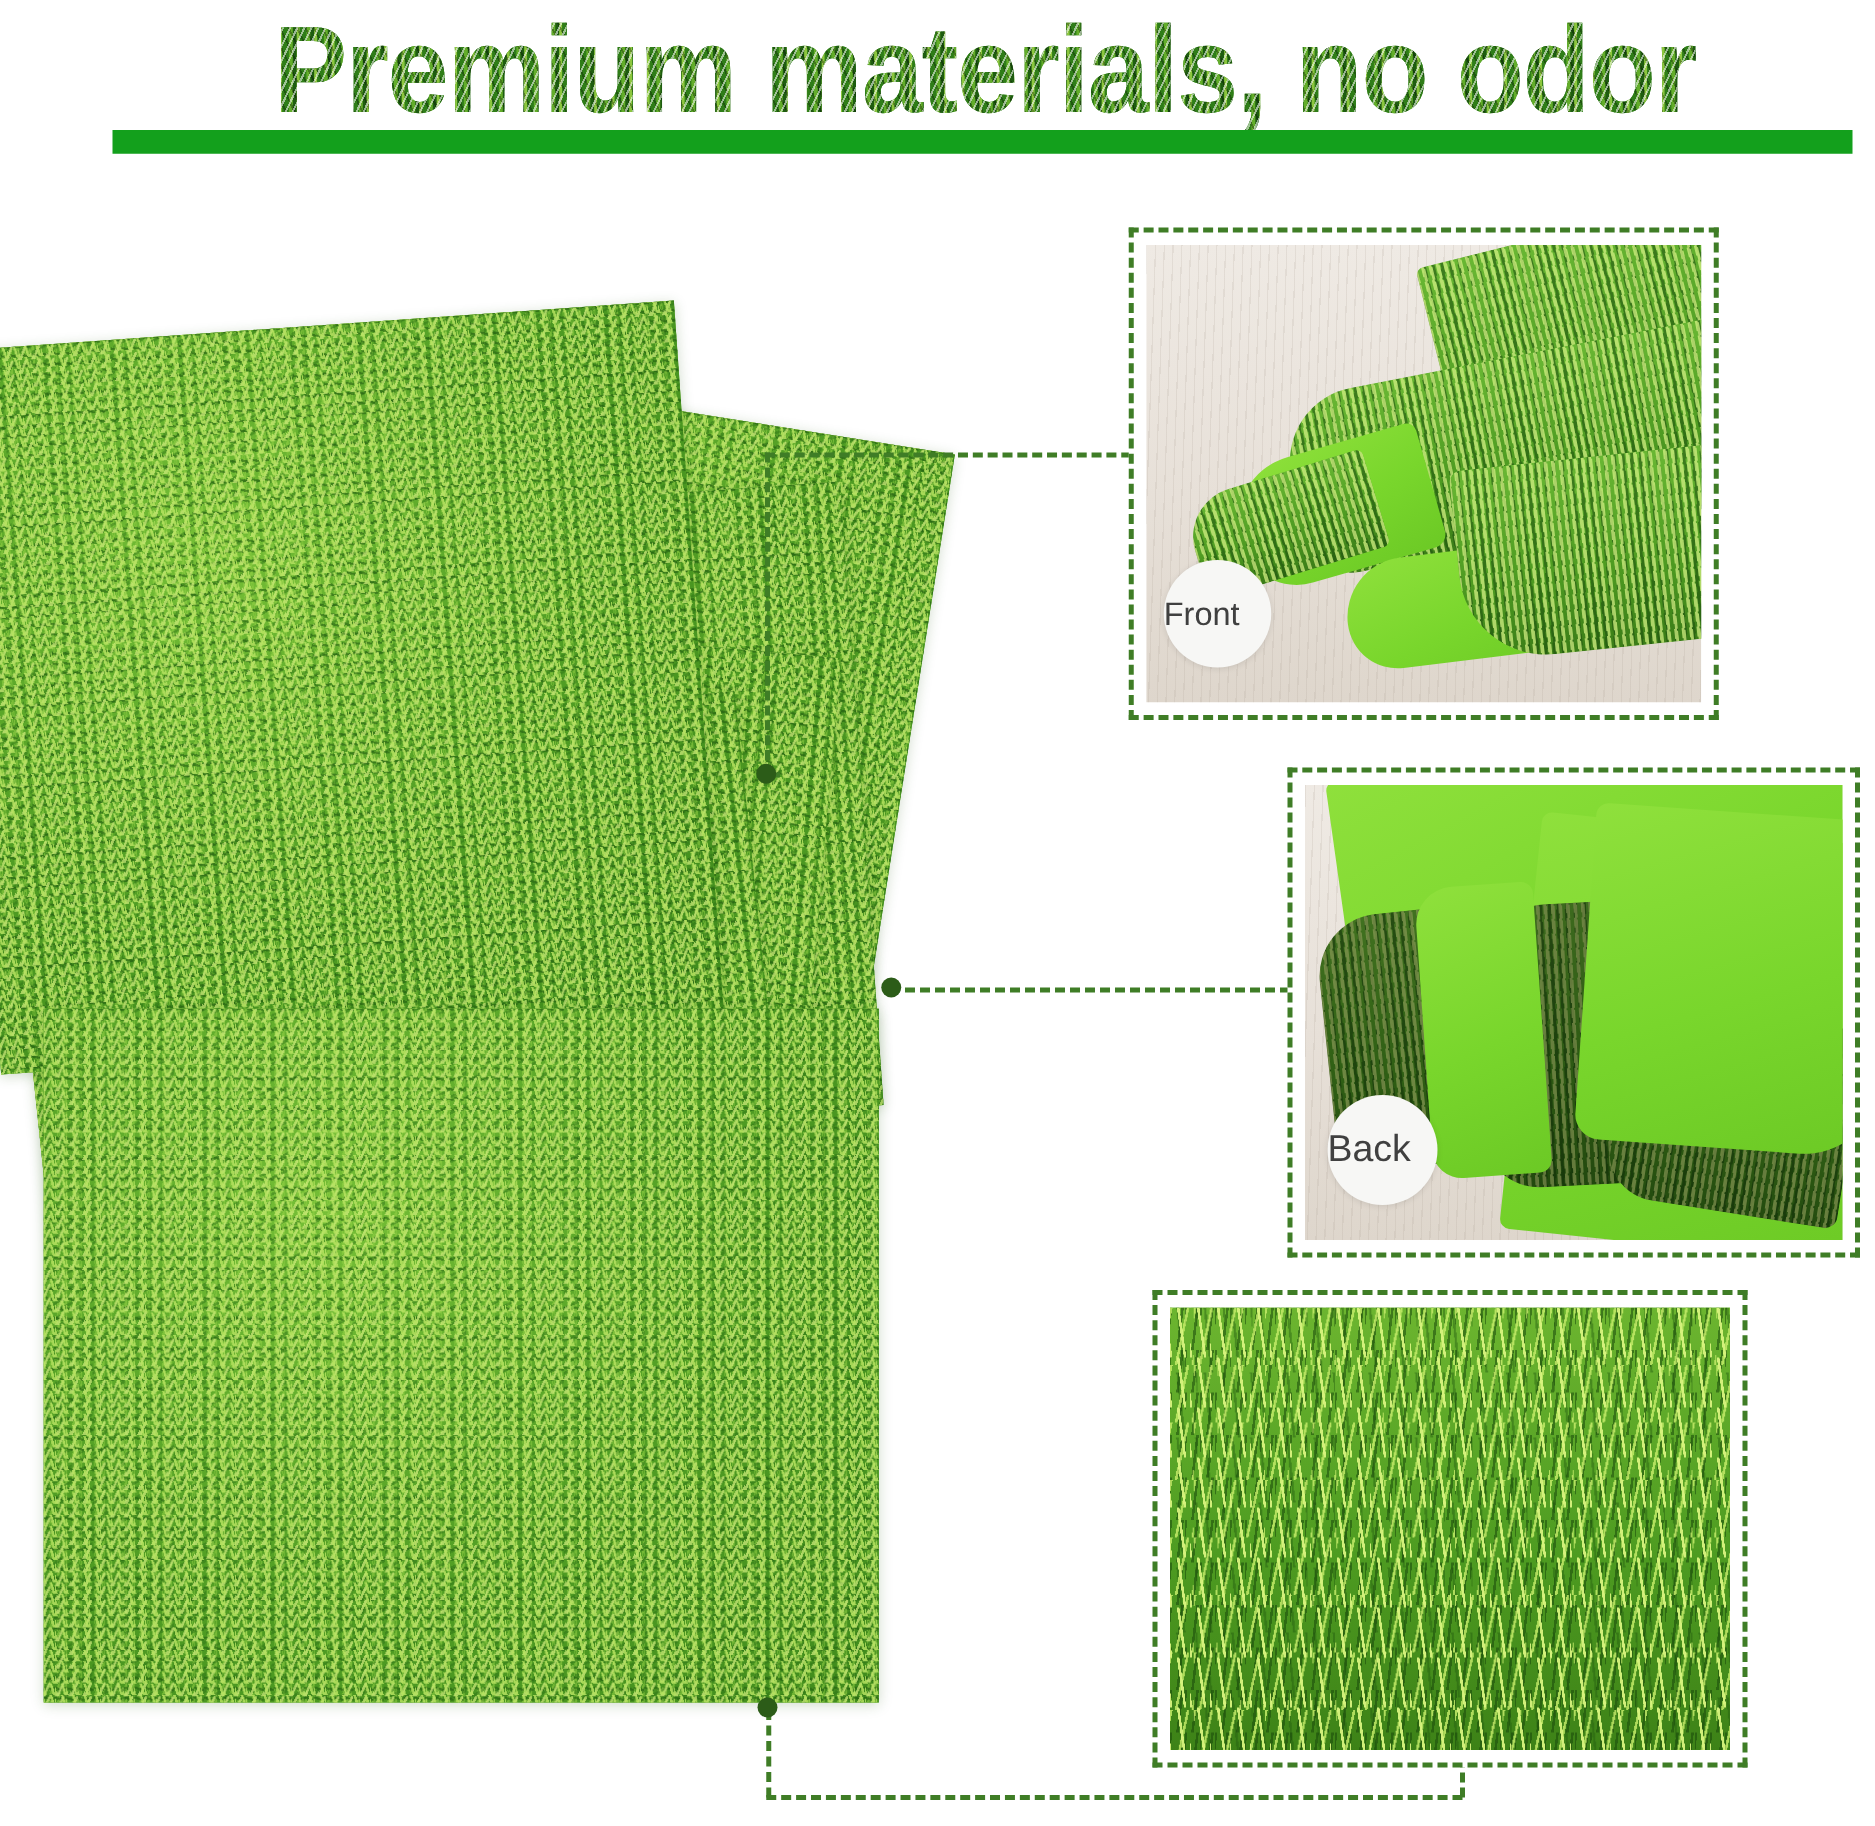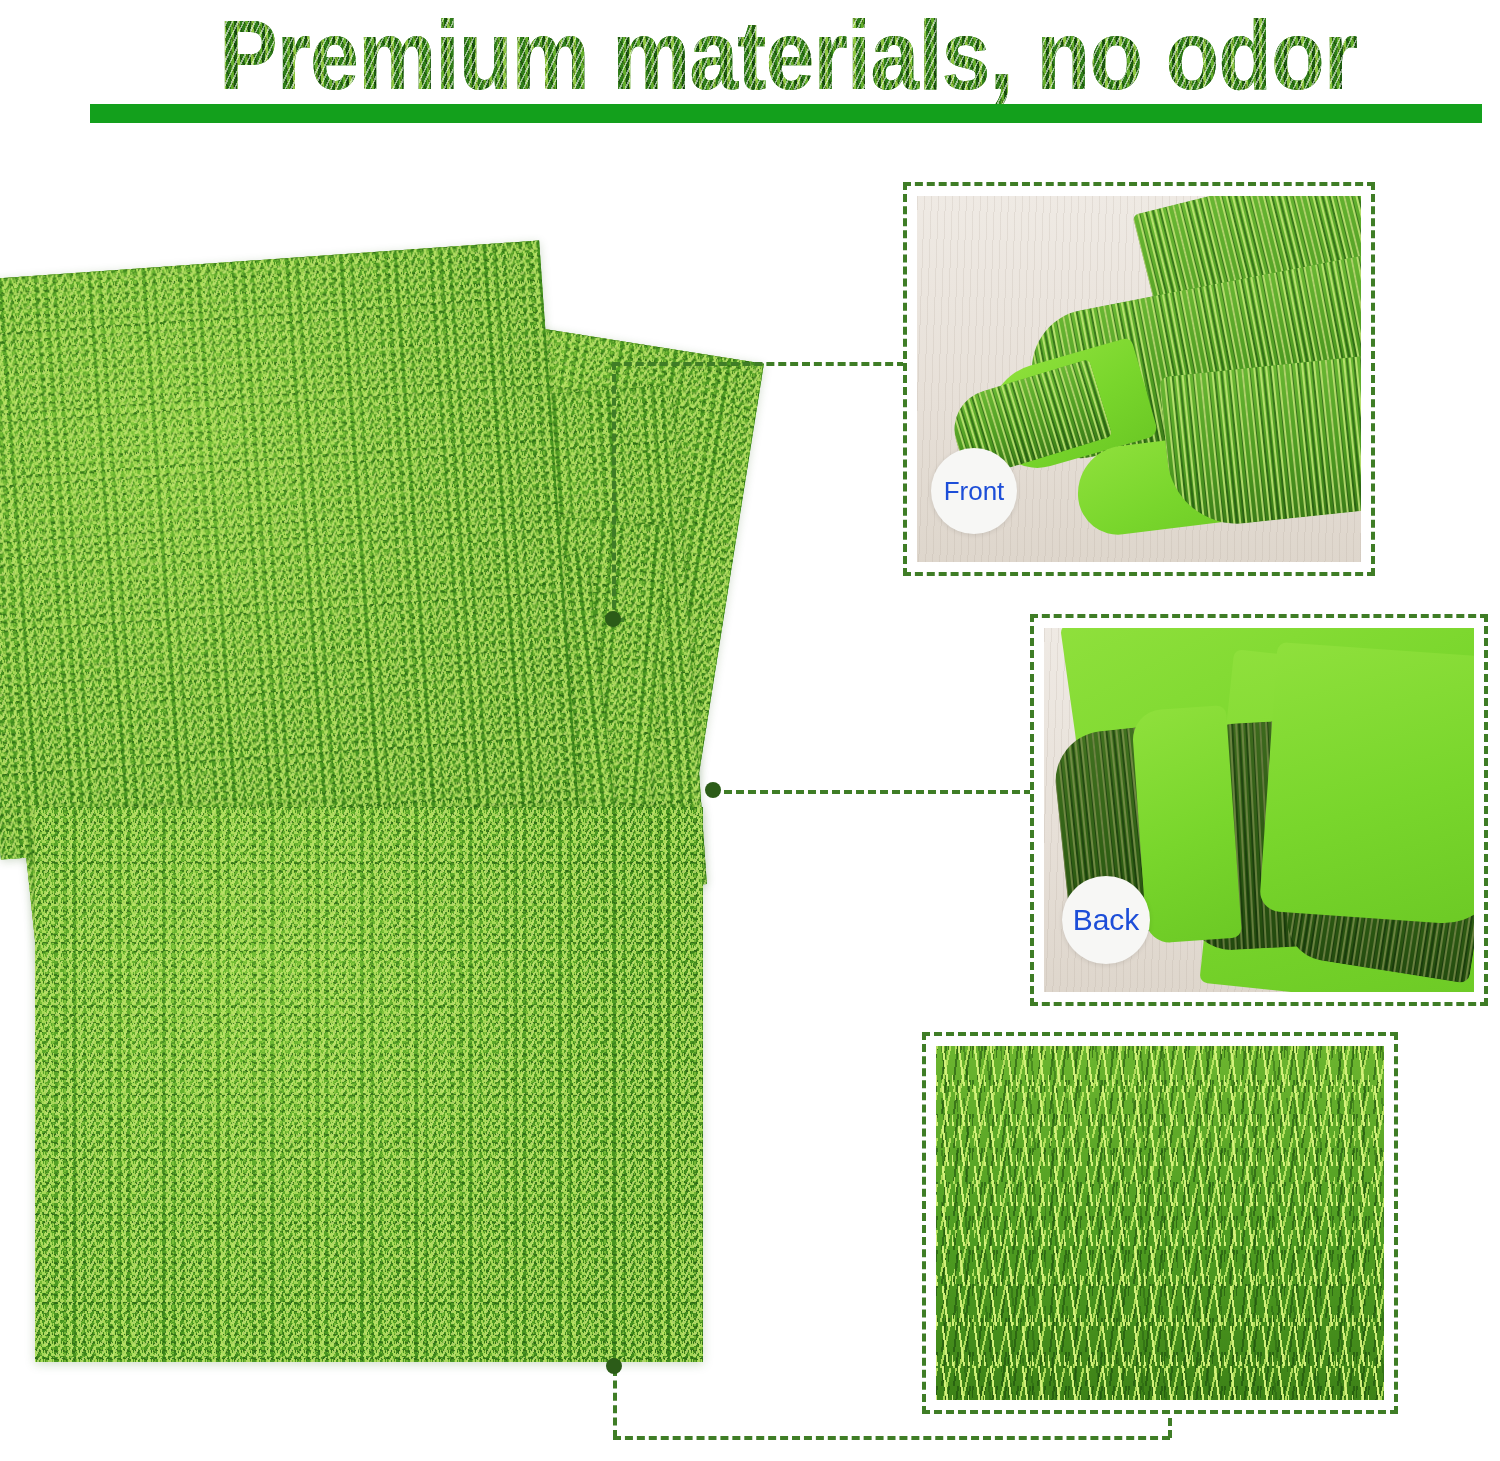--- a/index.html
+++ b/index.html
@@ -54,22 +54,22 @@
   .m3{left:120px;top:250px;width:540px;height:540px;transform:rotate(5deg);}
   .m4{left:40px;top:330px;width:590px;height:590px;transform:rotate(-6deg);}
   .m5{left:-10px;top:8px;width:580px;height:580px;transform:rotate(-4deg);}
   .m6{left:45px;top:555px;width:668px;height:555px;transform:rotate(0deg);}
 
   
   .panel{position:absolute;border:4px dashed #3f7d26;background:#fff;}
   .panel .photo{position:absolute;inset:10px;overflow:hidden;}
   .badge{
     position:absolute;border-radius:50%;background:#f7f7f5;
-    display:flex;align-items:center;justify-content:center;
-    color:#1d4ed8;box-shadow:0 1px 5px rgba(0,0,0,.10);
+    display:flex;align-items:center;justify-content:flex-start;
+    color:#404040;box-shadow:0 1px 5px rgba(0,0,0,.10);
   }
 
   
   #panel-front{left:903px;top:182px;width:464px;height:386px;}
   #panel-front .badge{left:14px;bottom:28px;width:86px;height:86px;font-size:26px;}
 
   
   #panel-back{left:1030px;top:614px;width:450px;height:384px;}
   #panel-back .badge{left:18px;bottom:28px;width:88px;height:88px;font-size:30px;}
 

